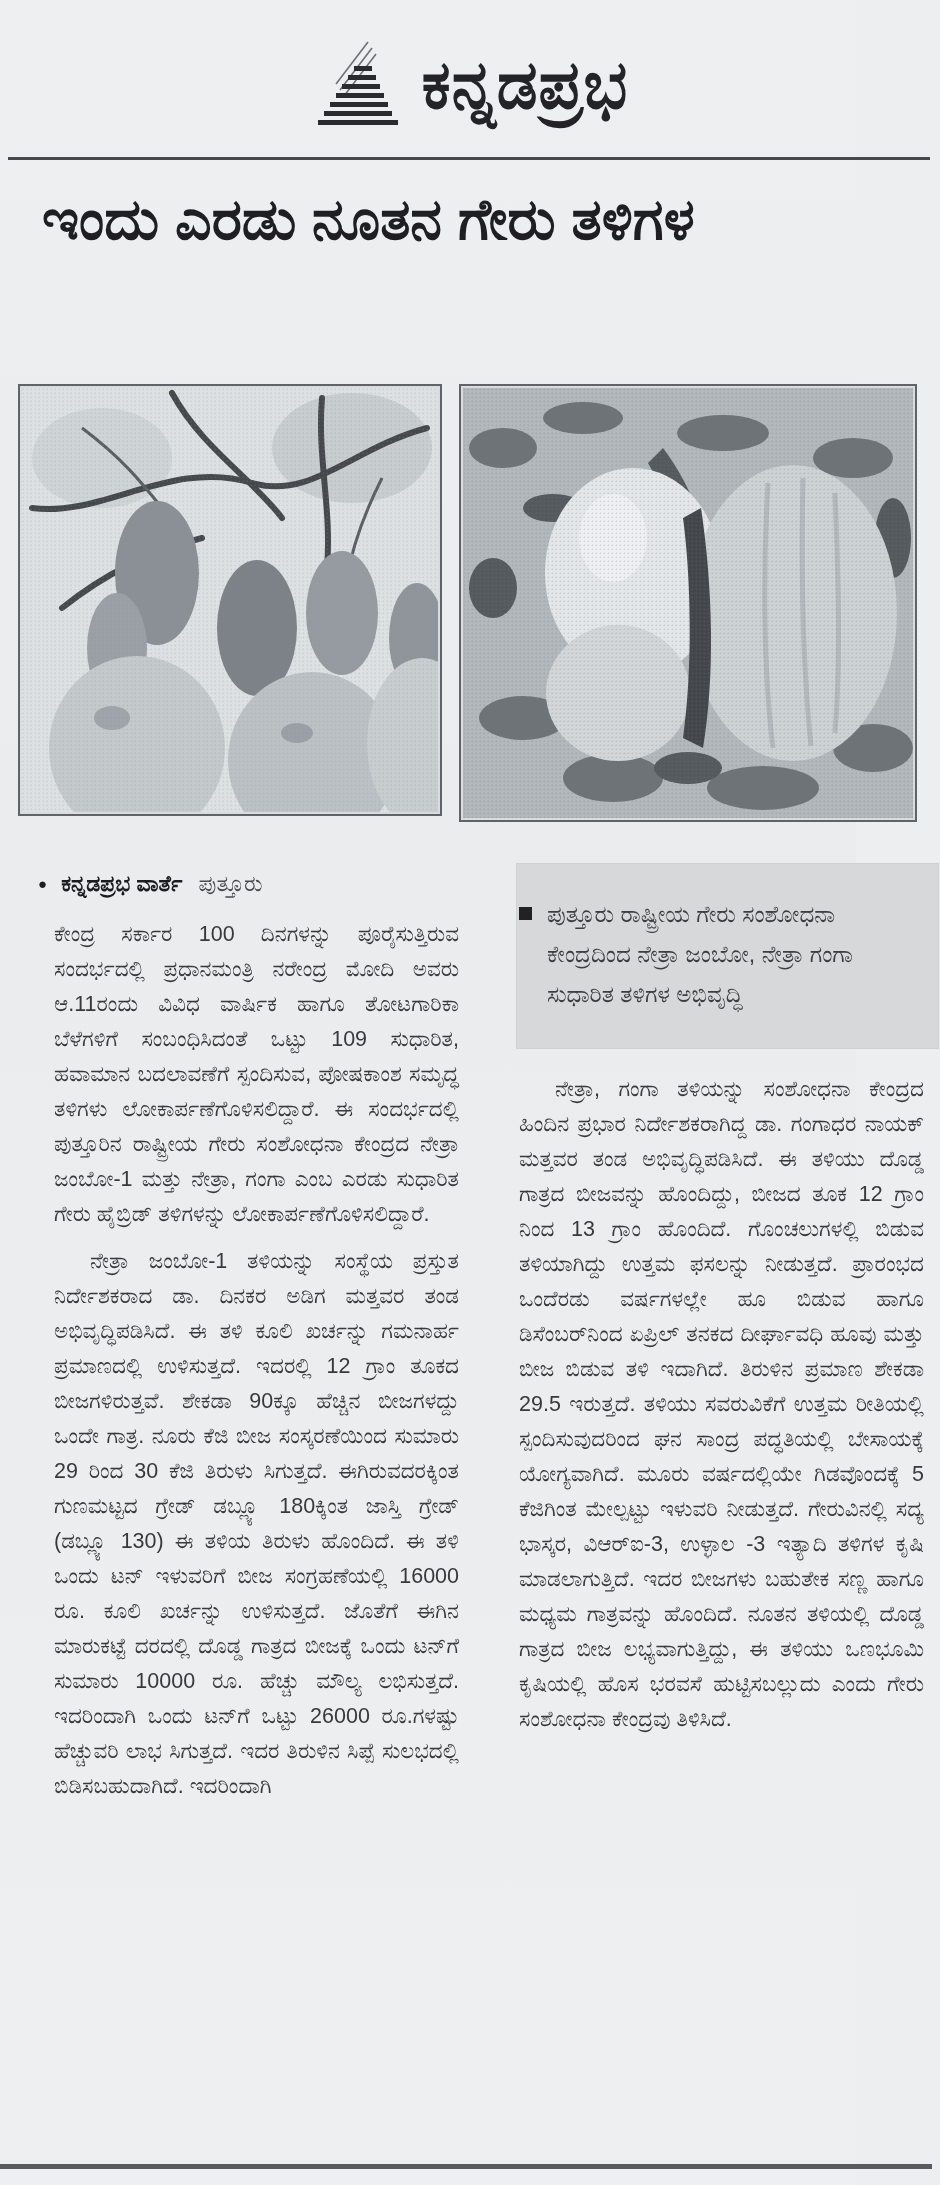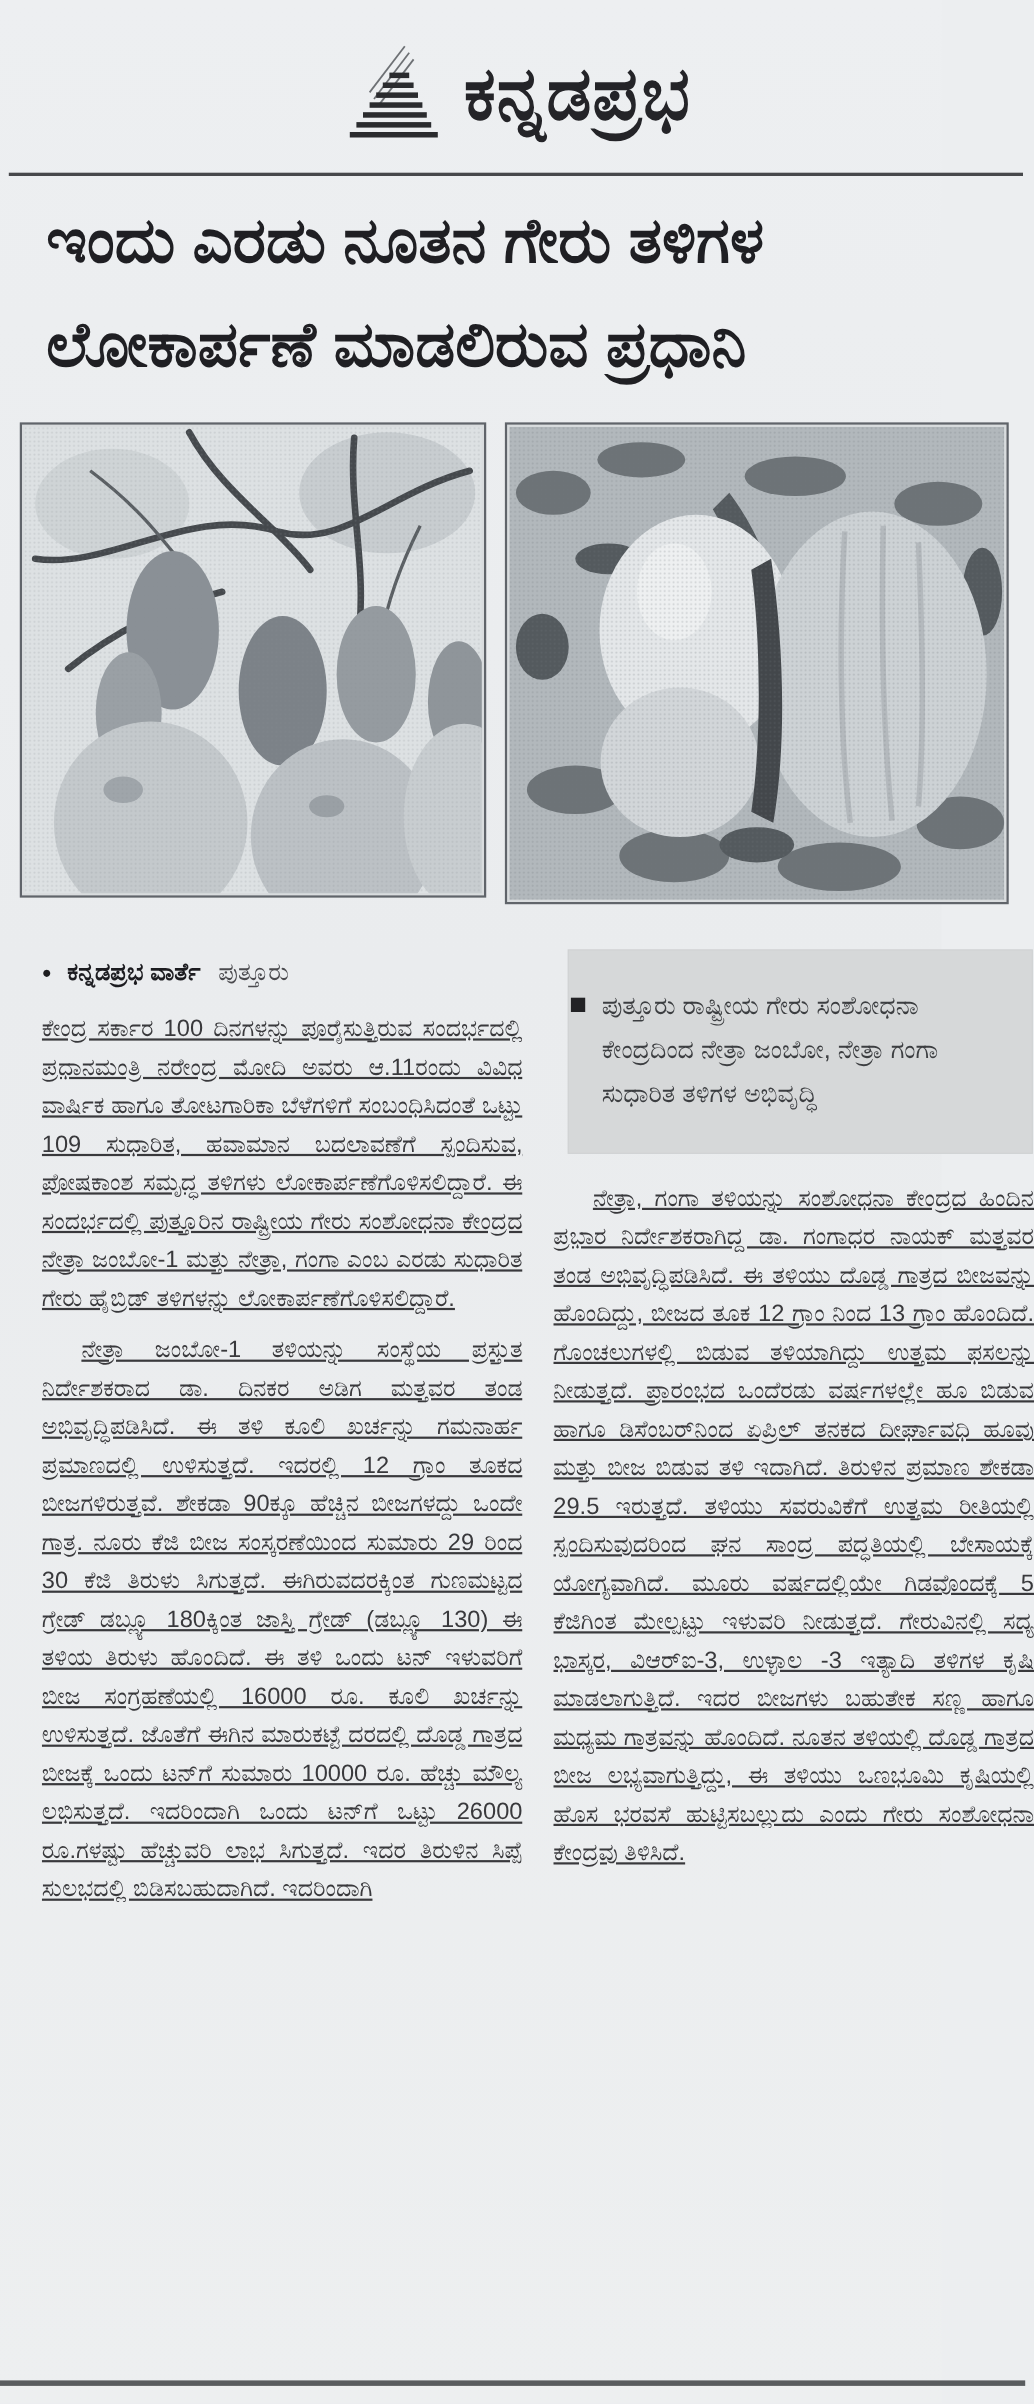--- a/index.html
+++ b/index.html
@@ -47,21 +47,21 @@
   
   .content{
     position:absolute;top:852px;left:38px;width:902px;height:1290px;
     display:flex;gap:28px;
   }
   .col{flex:1;min-width:0;font-size:21.5px;line-height:35px;text-align:justify;color:#39393c;overflow:hidden;}
   .byline{font-size:22px;margin:14px 0 16px;text-align:left;}
   .byline-bullet{font-size:15px;vertical-align:2px;color:#1d1d20;margin-right:8px;}
   .byline-agency{font-weight:bold;color:#1c1c20;margin-right:10px;}
   .byline-place{color:#4a4a4e;}
-  .para{margin:0 0 12px;text-decoration:underline;}
+  .para{margin:0 16px 12px;}
   .para.indent{text-indent:36px;}
   
   .box{
     background:#d6d8d9;
     margin:12px 2px 24px 14px;
     padding:30px 20px 34px 2px;
     display:flex;gap:15px;
     font-size:23px;line-height:40px;color:#3c3e41;
     text-align:left;
     box-shadow:0 0 0 1px #cfd1d2;
@@ -98,21 +98,20 @@
           <rect x="14" y="71" width="68" height="5"></rect>
           <rect x="8" y="80" width="80" height="5"></rect>
         </g>
       </svg>
     </span>
     <span class="masthead-title">ಕನ್ನಡಪ್ರಭ</span>
   </div>
 
   <div class="headline">
     <div class="hl-line">ಇಂದು ಎರಡು ನೂತನ ಗೇರು ತಳಿಗಳ</div>
-    <div class="hl-line">ಲೋಕಾರ್ಪಣೆ ಮಾಡಲಿರುವ ಪ್ರಧಾನಿ</div>
   </div>
 
   <div class="photos">
     <div class="photo photo-left">
       <svg viewBox="0 0 416 424" width="416" height="424">
         <defs>
           <pattern id="dotsL" width="4" height="4" patternUnits="userSpaceOnUse">
             <circle cx="1.3" cy="1.3" r="0.9" fill="#878d92"></circle>
           </pattern>
         </defs>

